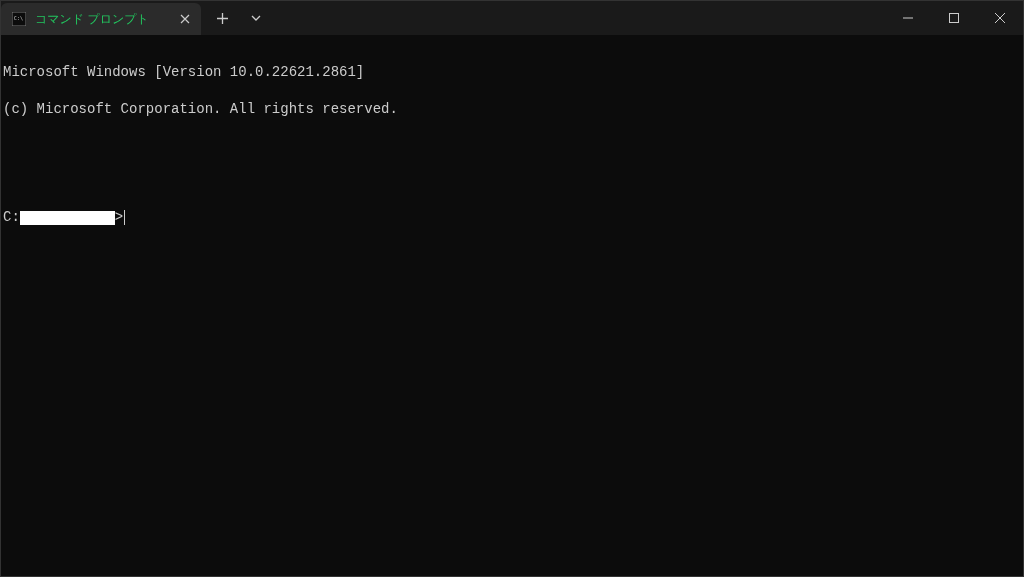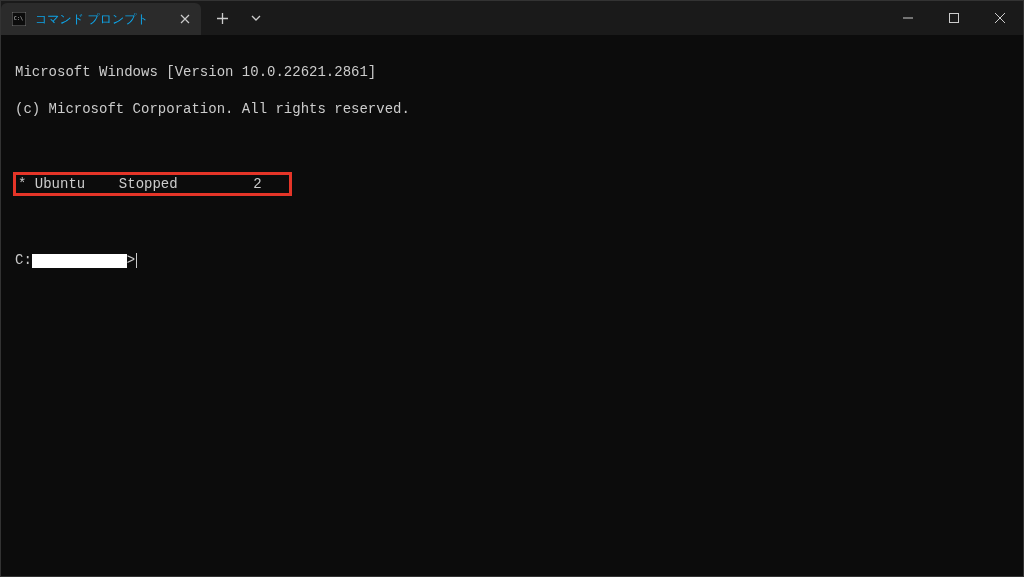--- a/index.html
+++ b/index.html
@@ -52,21 +52,21 @@
       align-items: center;
       justify-content: center;
     }
 
     .tab-icon svg {
       width: 14px;
       height: 14px;
     }
 
     .tab-title {
-      color: #0ea5e9;
+      color: #22c55e;
       font-size: 12px;
       font-family: 'Yu Gothic UI', 'Meiryo', sans-serif;
       flex: 1;
     }
 
     .tab-close {
       width: 16px;
       height: 16px;
       display: flex;
       align-items: center;
@@ -108,21 +108,21 @@
       justify-content: center;
       color: #ccc;
     }
 
     .window-btn svg {
       width: 10px;
       height: 10px;
     }
 
     .terminal {
-      padding: 10px 14px;
+      padding: 10px 2px;
       color: #cccccc;
       font-size: 14px;
       line-height: 1.3;
       white-space: pre;
       font-family: Consolas, 'Courier New', monospace;
     }
 
     .terminal-line {
       min-height: 18px;
     }
@@ -207,16 +207,15 @@
         <path d="M0 0 L10 10 M10 0 L0 10" stroke="#ccc" stroke-width="1"></path>
       </svg>
     </div>
   </div>
 </div>
 
 <div class="terminal">
 <div class="terminal-line">Microsoft Windows [Version 10.0.22621.2861]</div>
 <div class="terminal-line">(c) Microsoft Corporation. All rights reserved.</div>
 <div class="terminal-line"></div>
-<div class="terminal-line"><span class="highlight-row"><span>*</span> <span>Ubuntu</span>    <span>Stopped</span>         <span>2</span>   </span></div>
 <div class="terminal-line"></div>
 <div class="terminal-line"><span>C:</span><span class="redacted r2"></span><span>&gt;</span><span class="cursor"></span></div>
 </div>
 
 </body></html>

